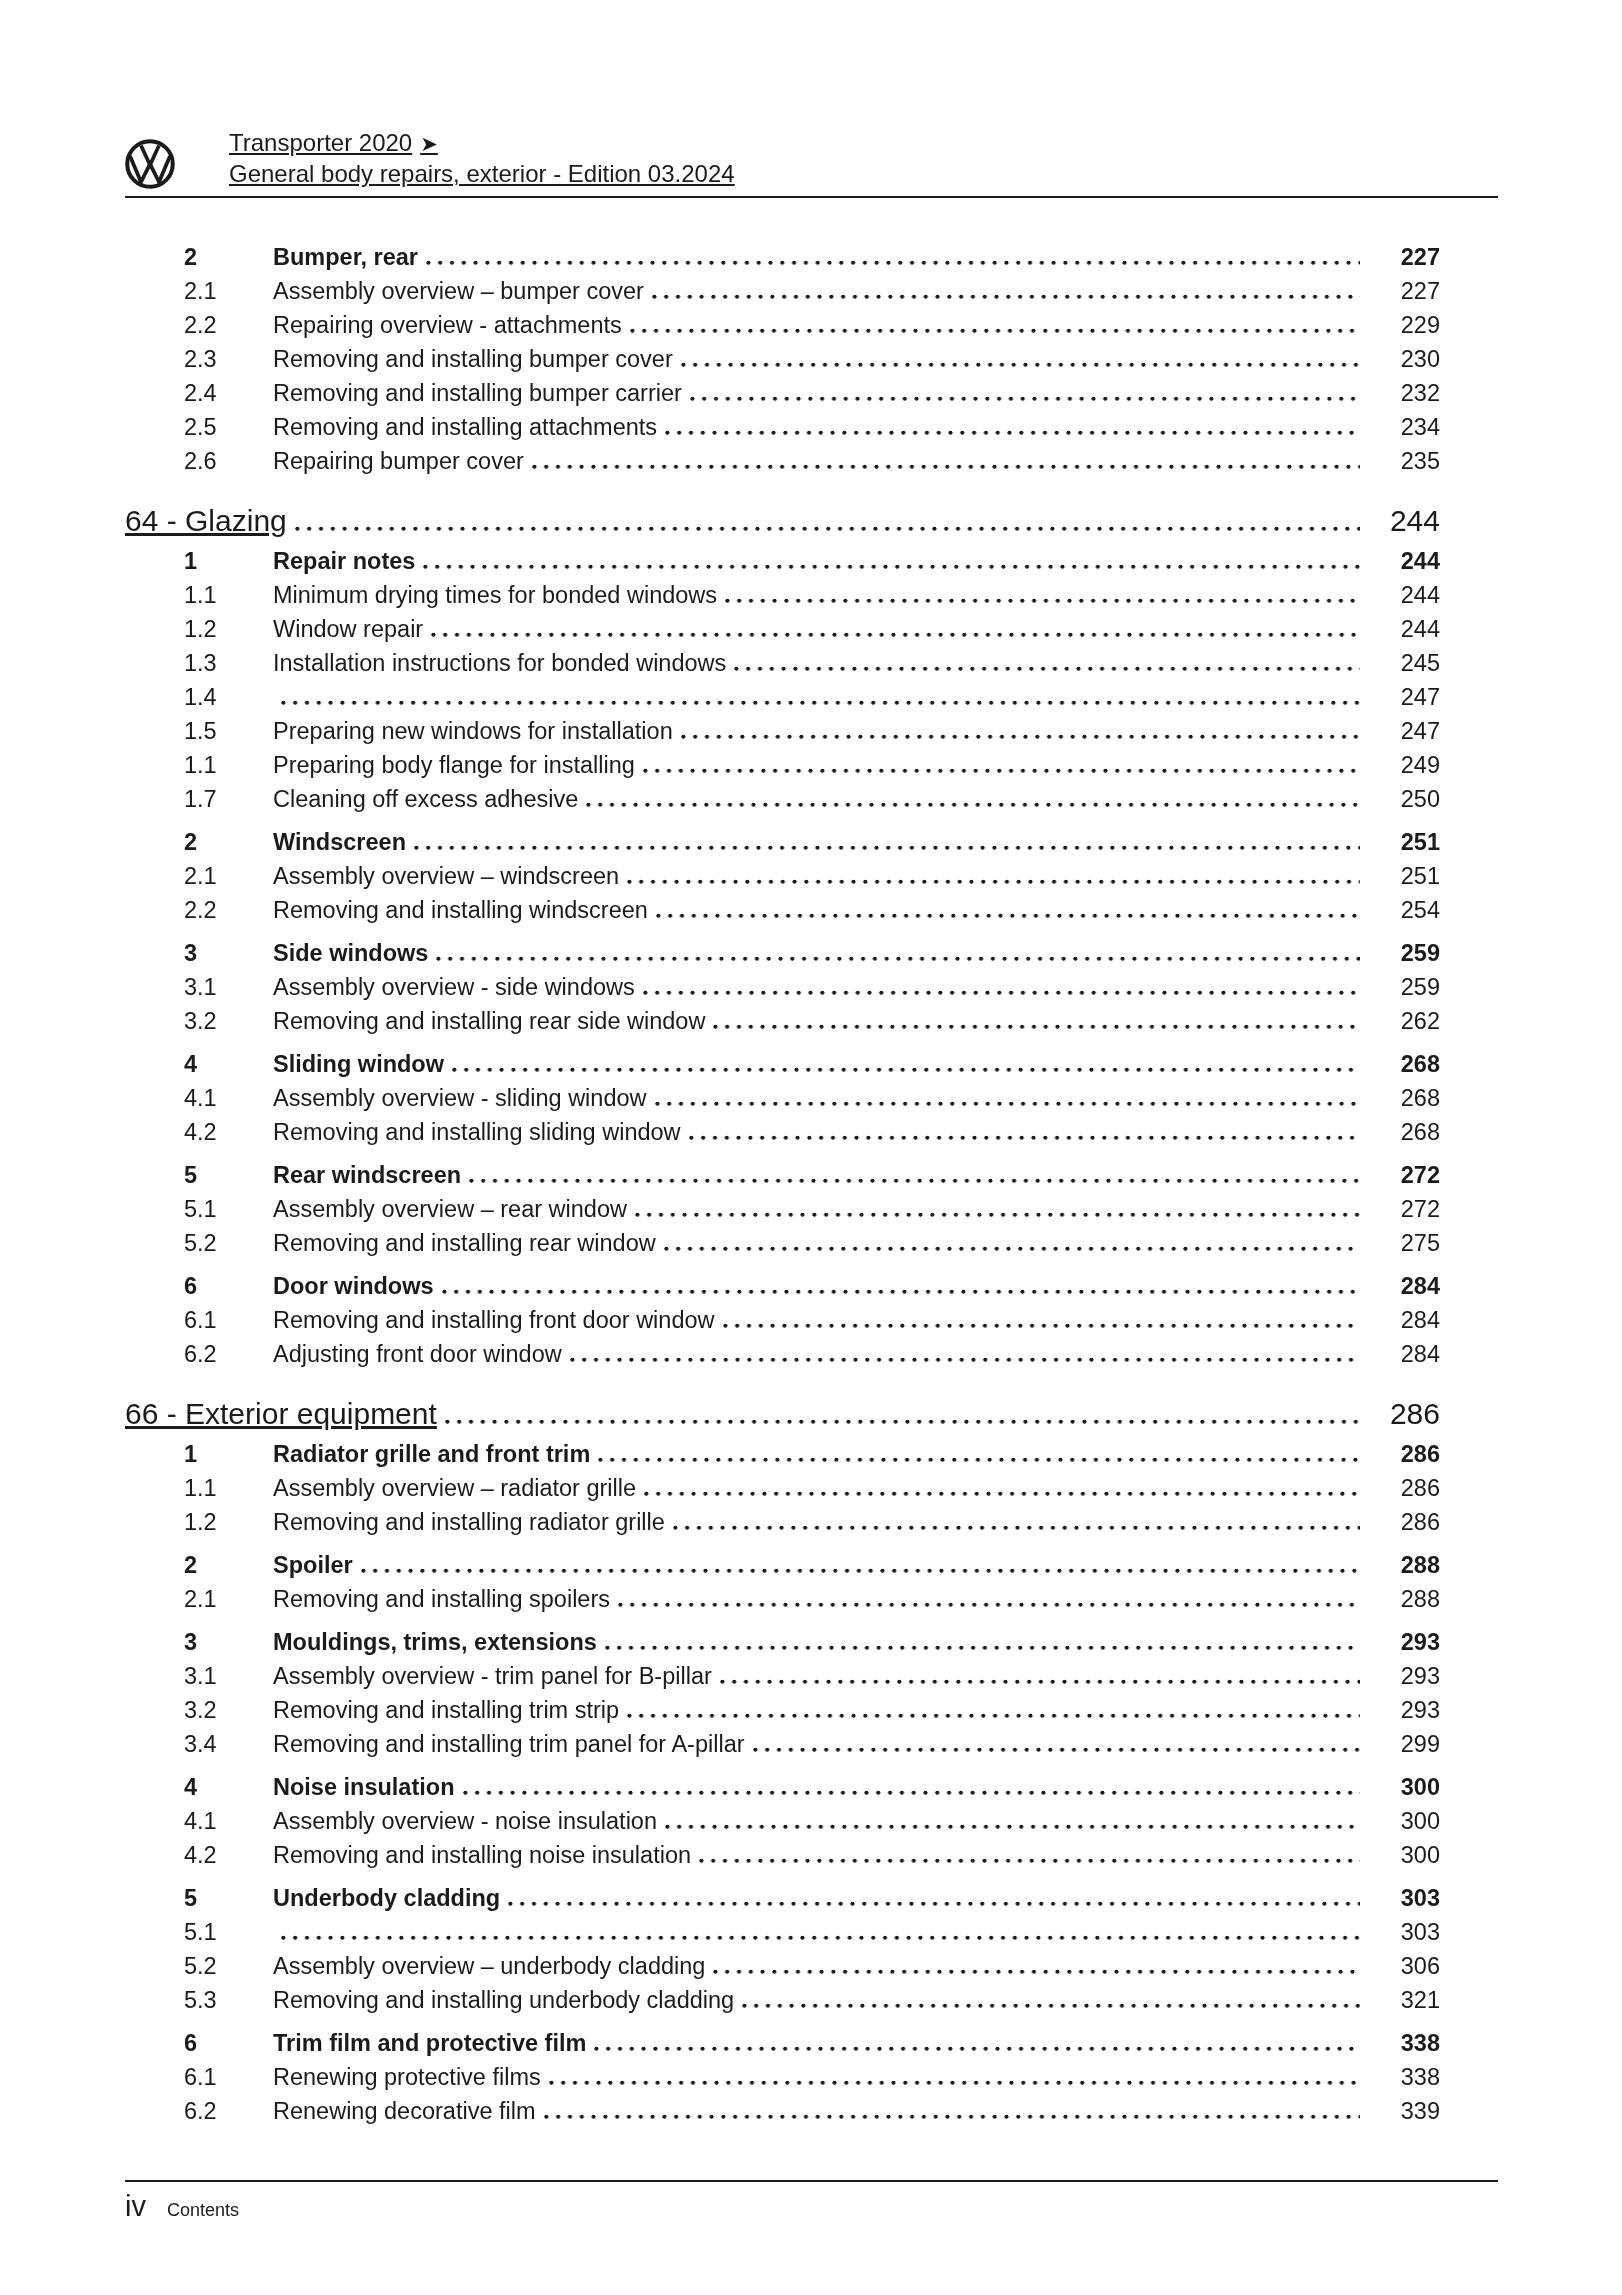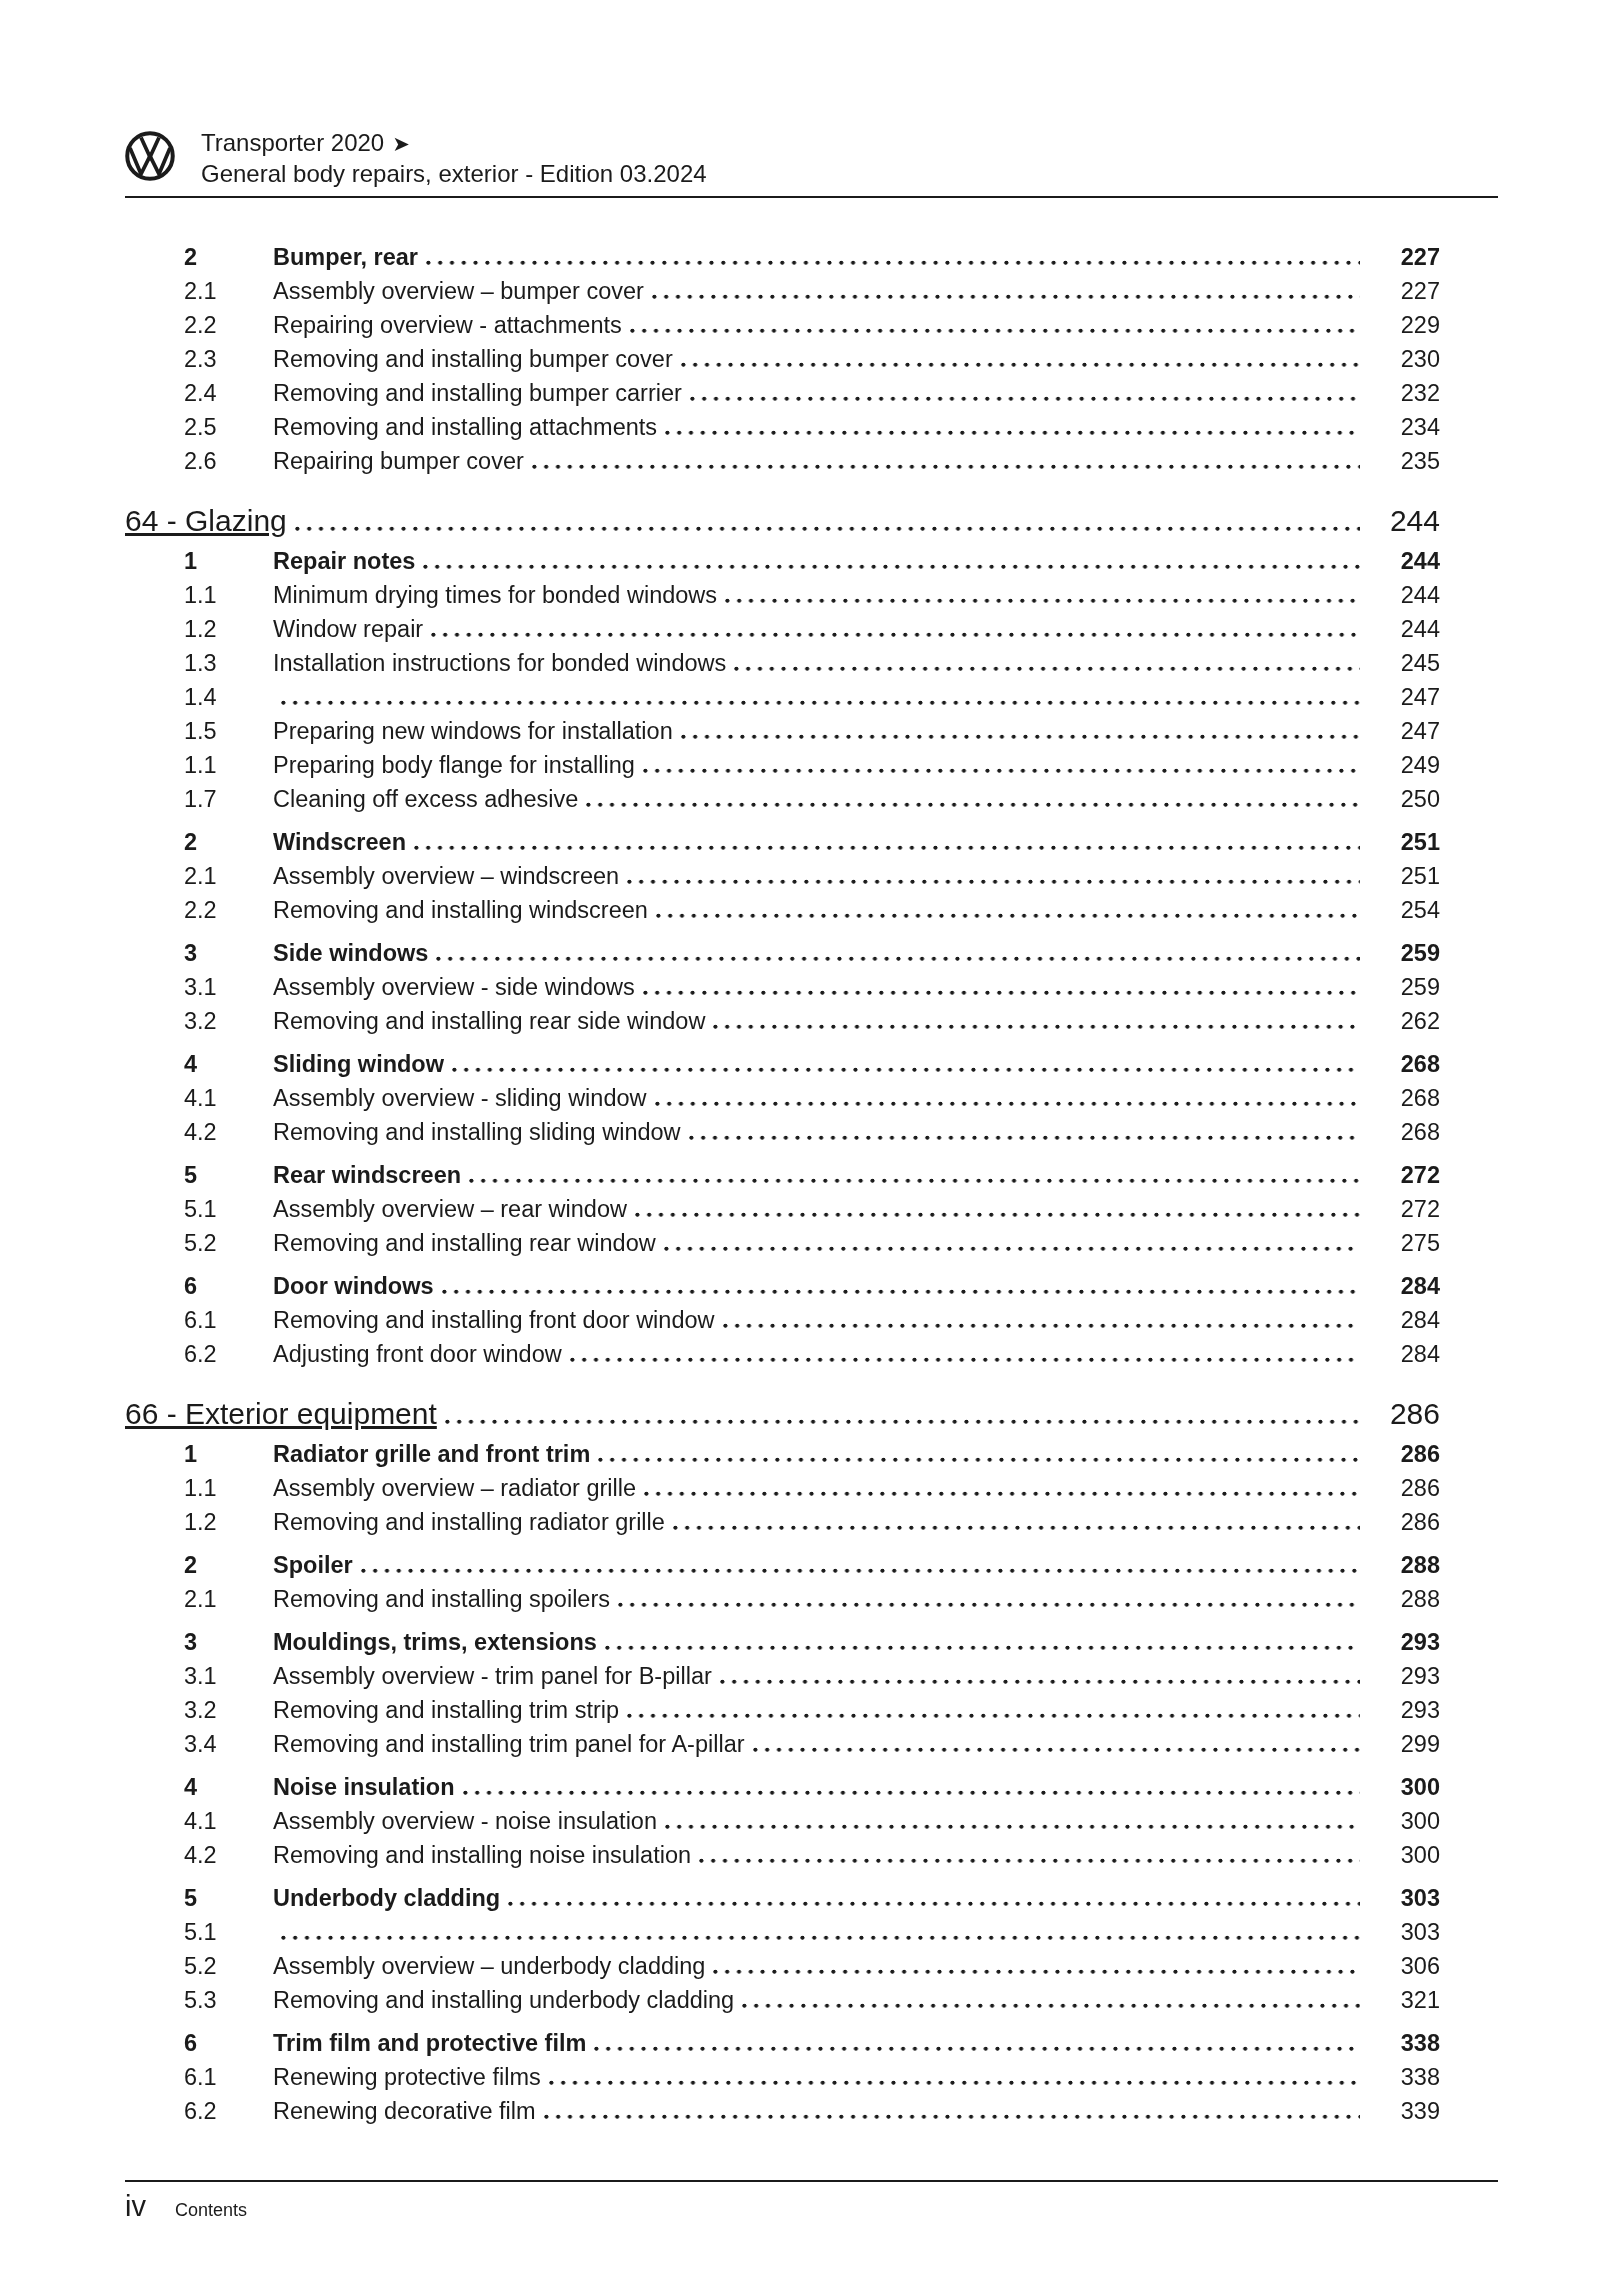--- a/index.html
+++ b/index.html
@@ -9,21 +9,21 @@
     position: relative;
     overflow: hidden;
     font-family: "Liberation Sans", sans-serif;
     color: #1b1b1b;
   }
   .page { position: absolute; inset: 0; }
 
   
   .header {
     position: absolute; top: 123px; left: 125px;
-    display: flex; align-items: center; gap: 26px;
+    display: flex; align-items: flex-end; gap: 54px; text-decoration: underline;
   }
   .logo { width: 50px; height: 50px; flex: none; }
   .logo svg { width: 100%; height: 100%; display: block; }
   .header-text { padding-top: 4.9px; }
   .header-line1 { font-size: 24px; line-height: 29px; white-space: nowrap; }
   .arrow { font-size: 21px; margin-left: 8px; }
   .header-line2 { font-size: 24px; line-height: 31px; white-space: nowrap; }
   .rule { position: absolute; left: 125px; right: 125px; border-top: 2.4px solid #1b1b1b; }
   .header-rule { top: 196px; }
 
@@ -54,21 +54,21 @@
     height: 41px; line-height: 41px;
     font-size: 30px;
     margin-top: 22px; margin-bottom: 3.2px;
     padding-right: 58px;
   }
   .chapter-title { flex: none; white-space: nowrap; text-decoration: underline; }
   .chapter-page { font-size: 30px; }
 
   
   .footer { position: absolute; left: 125px; right: 125px; top: 2180px; border-top: 2.4px solid #1b1b1b; }
-  .footer-text { display: flex; align-items: baseline; gap: 29px; padding-top: 8px; }
+  .footer-text { display: flex; align-items: baseline; gap: 21px; padding-top: 8px; }
   .roman { font-size: 29px; line-height: 32px; }
   .footer-label { font-size: 18px; }
 </style>
 </head>
 <body>
 
 <div class="page">
 
   <header class="header">
     <div class="logo">

